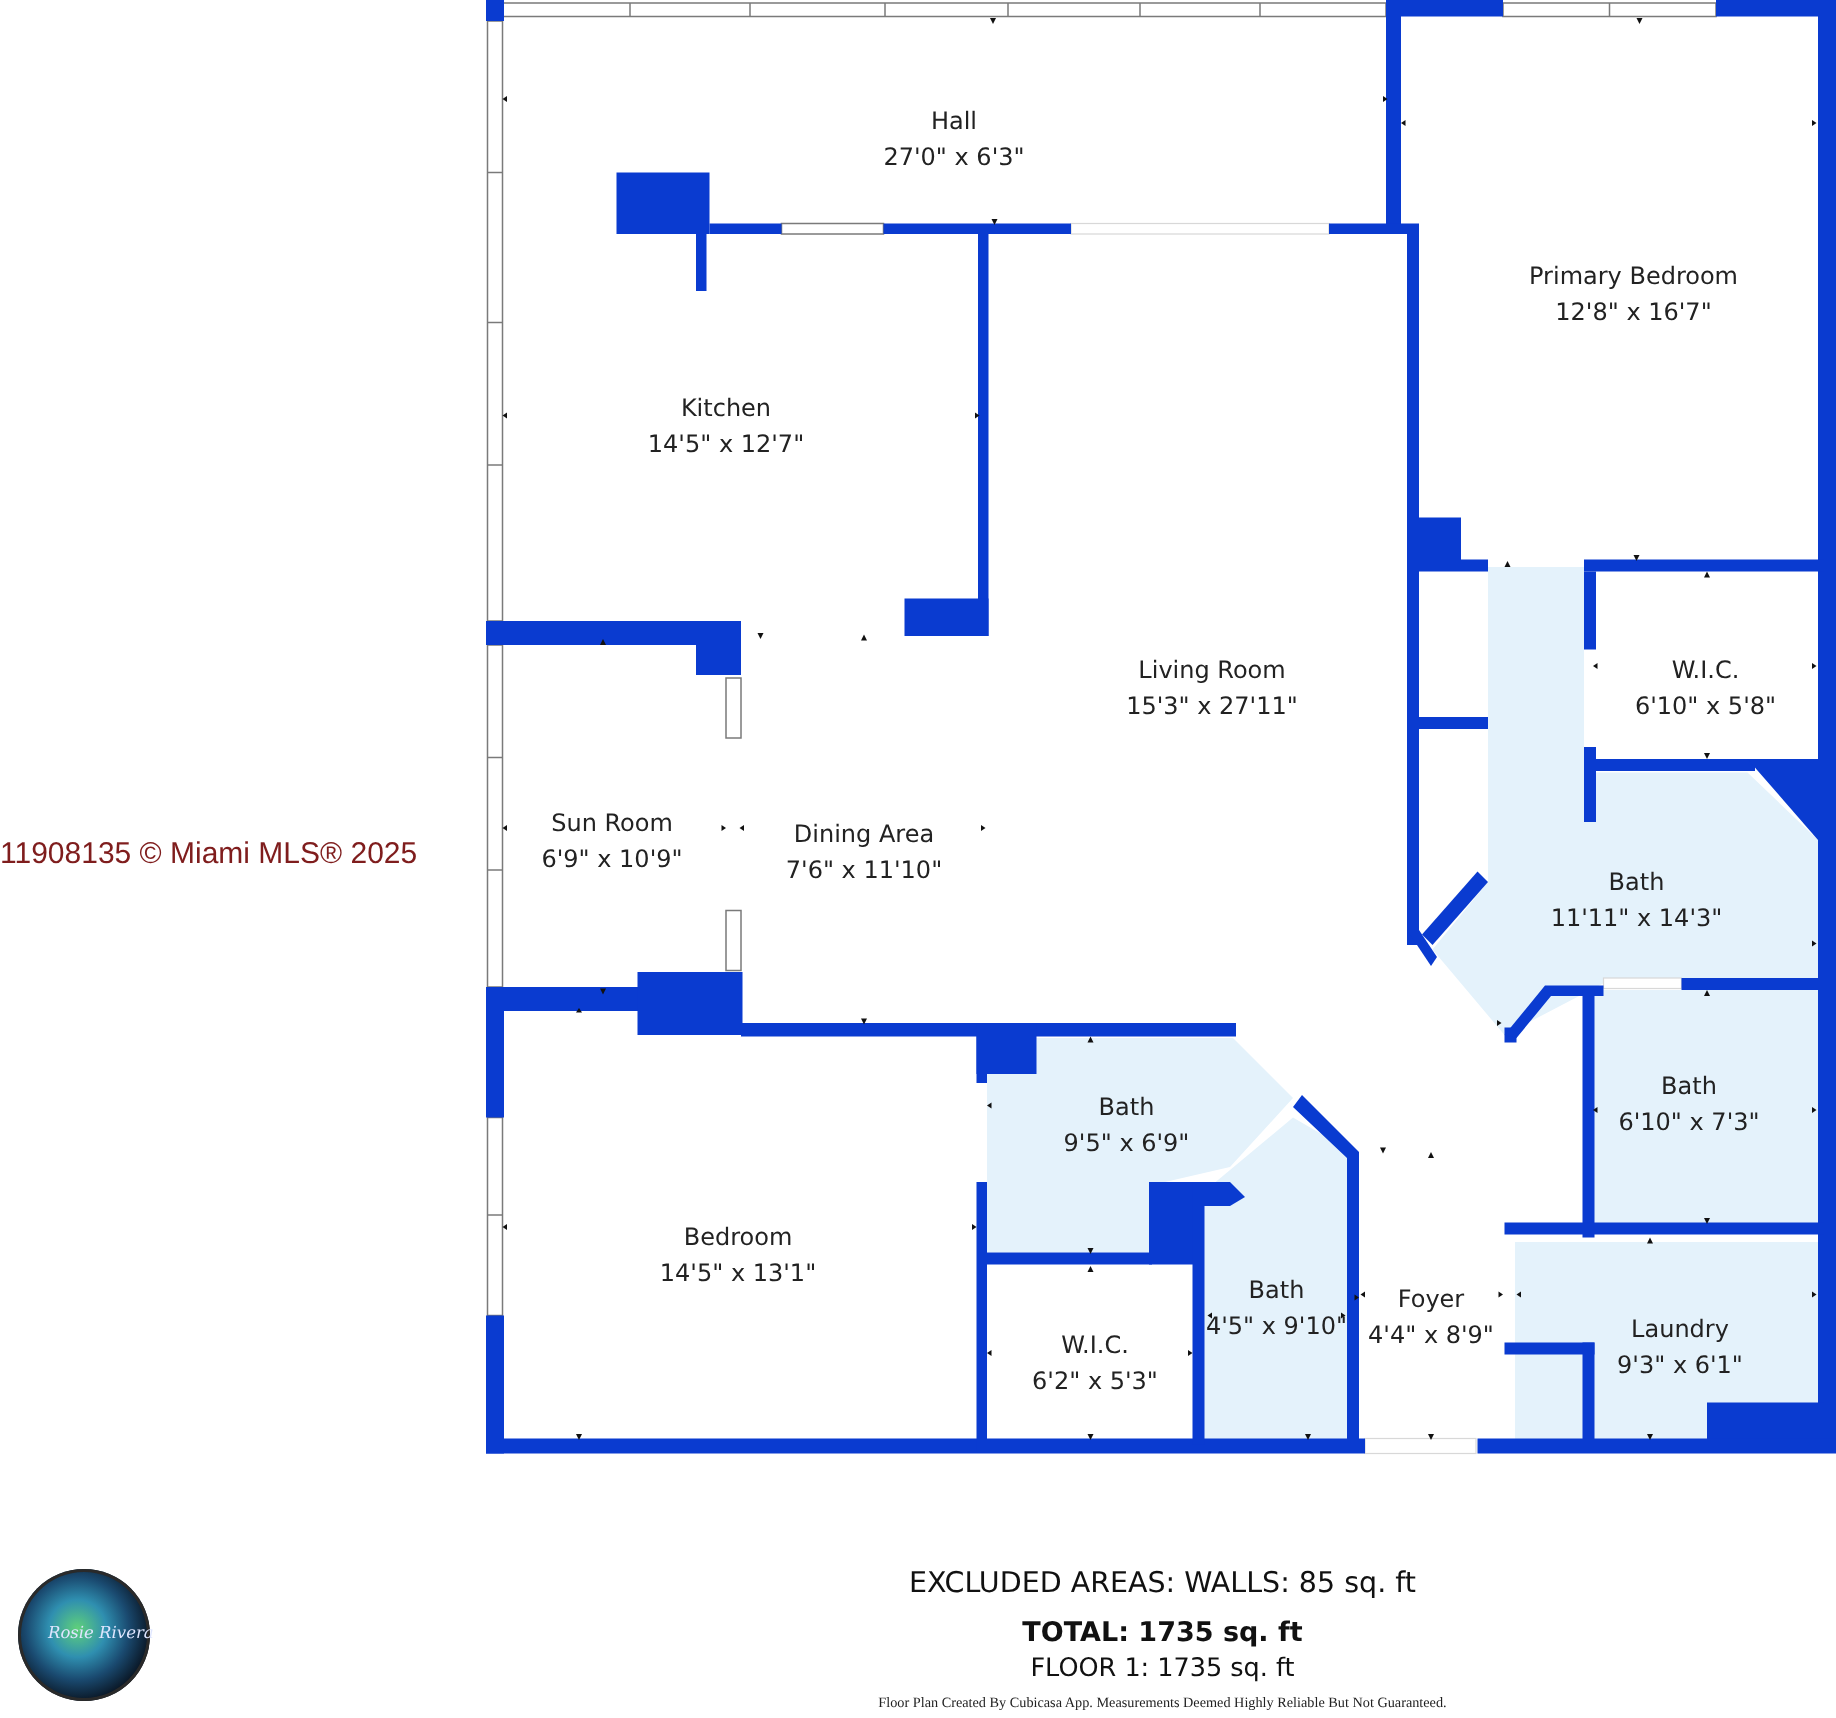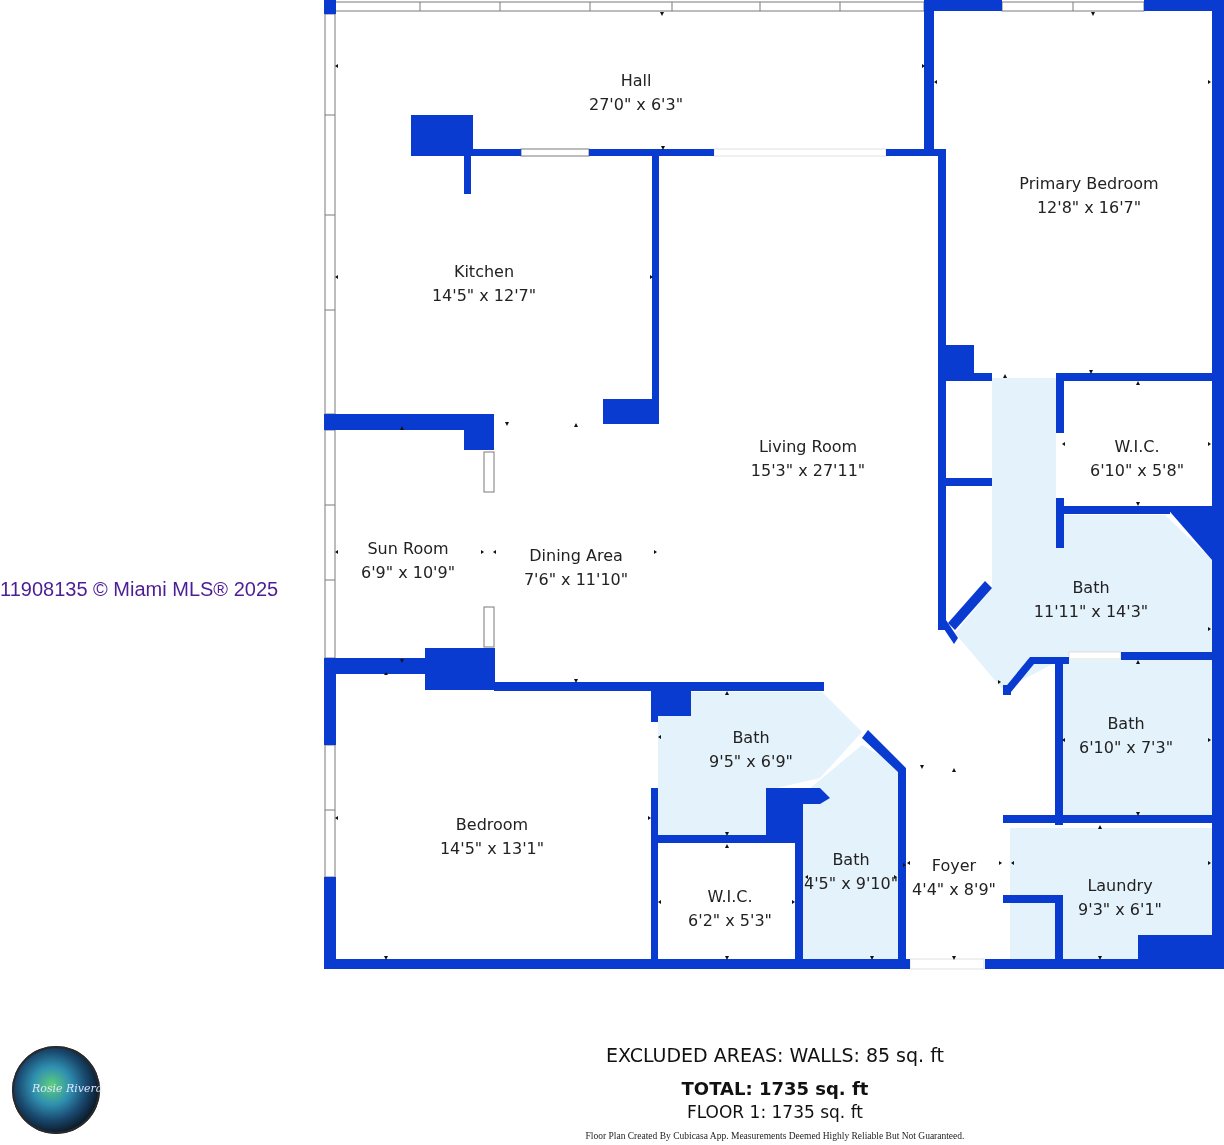--- a/index.html
+++ b/index.html
@@ -6,21 +6,21 @@
   body { width: 1224px; height: 1145px; position: relative; overflow: hidden;
          font-family: "DejaVu Sans", "Liberation Sans", sans-serif; }
   #plan { position: absolute; left: 0; top: 0; }
   .wall { fill: #0a3bd0; }
   .bathfill { fill: #e4f2fb; }
   .win { fill: #ffffff; stroke: #7a7a7a; stroke-width: 1; }
   .opening { fill: #ffffff; stroke: #d8d8d8; stroke-width: 0.8; }
   .room-label { font-size: 16px; fill: #222; text-anchor: middle; font-family: "DejaVu Sans", sans-serif; }
   .tick { fill: #111; }
   .watermark { position: absolute; left: 0; top: 558px; font-family: "Liberation Sans", sans-serif;
-               font-size: 20px; color: #4c1d95; white-space: nowrap; margin-top: 20px; }
+               font-size: 20px; color: #7f1d1d; white-space: nowrap; }
   .totals { position: absolute; left: 540px; width: 470px; text-align: center; color: #111;
             font-family: "DejaVu Sans", sans-serif; }
   .total-main { top: 1046px; font-size: 18px; font-weight: bold; margin-top: 32px; }
   .total-floor { top: 1102px; font-size: 17px; }
   .total-excl { top: 1044px; font-size: 19px; }
   .disclaimer { position: absolute; left: 540px; width: 470px; top: 1131px; text-align: center;
                 font-size: 9.5px; color: #222; font-family: Liberation Serif, serif; white-space: nowrap; }
   .logo { position: absolute; left: 12px; top: 1046px; width: 88px; height: 88px; border-radius: 50%;
           background: radial-gradient(circle at 45% 45%, #5fd07a 0%, #2f8fb0 28%, #1a4a70 50%, #0b1a2a 70%, #1c1c1c 88%, #444 100%);
           box-shadow: 0 0 0 2px #2a2a2a inset; }

